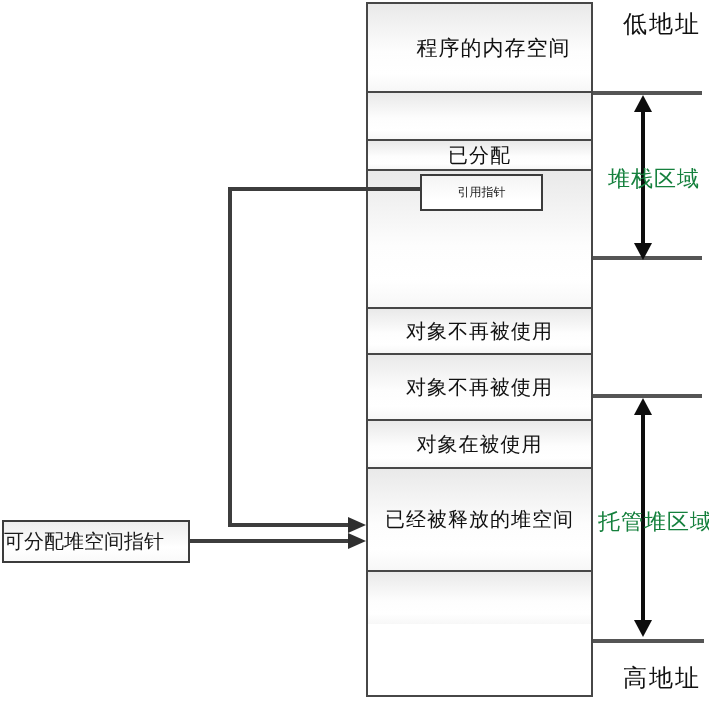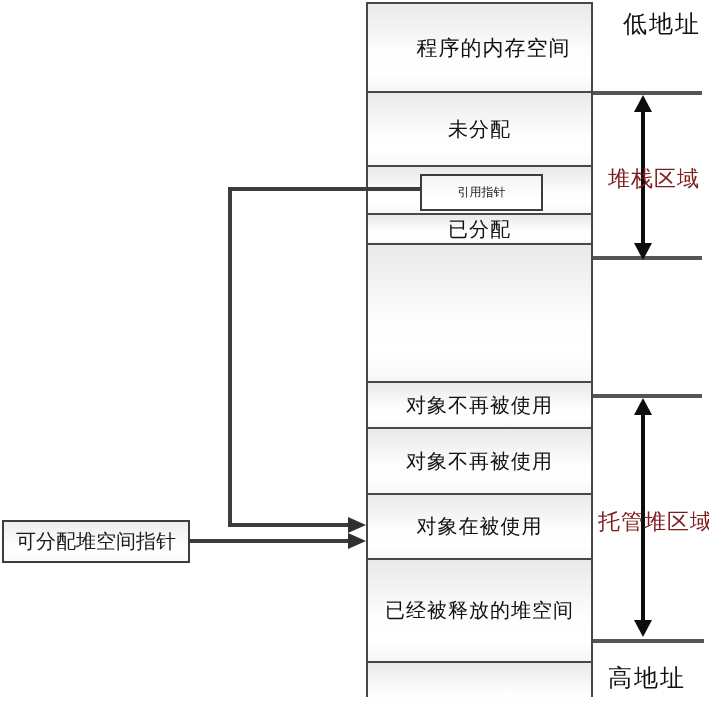--- a/index.html
+++ b/index.html
@@ -66,21 +66,21 @@
     position: absolute;
     left: 2px;
     top: 520px;
     width: 188px;
     height: 43px;
     border: 2px solid #3c3c3c;
     box-sizing: border-box;
     background: linear-gradient(180deg, #ededed, #ffffff 65%, #fafafa);
     display: flex;
     align-items: center;
-    justify-content: center;
+    justify-content: flex-start;
     font-size: 20px;
     z-index: 6;
   }
 
   
   .conn { position: absolute; background: #3d3d3d; z-index: 5; }
   .arrowhead-right {
     position: absolute;
     width: 0; height: 0;
     border-top: 8px solid transparent;
@@ -115,40 +115,39 @@
     font-size: 24px;
     letter-spacing: 2px;
     color: #111;
     z-index: 4;
     white-space: nowrap;
   }
   .region-label {
     position: absolute;
     font-size: 22px;
     letter-spacing: 1px;
-    color: #7f1d1d;
+    color: #15803d;
     z-index: 4;
     white-space: nowrap;
     text-align: center;
   }
 </style>
 </head>
 <body>
 
 <div id="stage">
 
   <div id="memory-column">
     <div class="mem-row title" style="height:89px">程序的内存空间</div>
-    <div class="mem-row" style="height:74px">未分配</div>
     <div class="mem-row" style="height:48px"></div>
     <div class="mem-row" style="height:30px">已分配</div>
     <div class="mem-row" style="height:138px"></div>
     <div class="mem-row" style="height:46px">对象不再被使用</div>
     <div class="mem-row" style="height:66px">对象不再被使用</div>
-    <div class="mem-row" style="height:65px">对象在被使用</div>
+    <div class="mem-row" style="height:48px">对象在被使用</div>
     <div class="mem-row" style="height:103px">已经被释放的堆空间</div>
     <div class="mem-row" style="height:52px"></div>
   </div>
 
   <div id="reference-pointer-box">
     <span>引用指针</span>
   </div>
 
   <div id="heap-pointer-box">
     <span>可分配堆空间指针</span>
@@ -169,17 +168,17 @@
 
   <div class="v-arrow-shaft" style="left:641px; top:106px; height:142px"></div>
   <div class="arrowhead-up" style="left:634px; top:95px"></div>
   <div class="arrowhead-down" style="left:634px; top:243px"></div>
 
   <div class="v-arrow-shaft" style="left:641px; top:409px; height:216px"></div>
   <div class="arrowhead-up" style="left:634px; top:398px"></div>
   <div class="arrowhead-down" style="left:634px; top:620px"></div>
 
   <div class="side-label" style="top:8px; right:8px">低地址</div>
-  <div class="side-label" style="top:662px; right:23px">高地址</div>
+  <div class="side-label" style="top:662px; right:8px">高地址</div>
   <div class="region-label" style="top:164px; left:608px">堆栈区域</div>
   <div class="region-label" style="top:507px; left:598px">托管堆区域</div>
 
 </div>
 
 </body></html>

